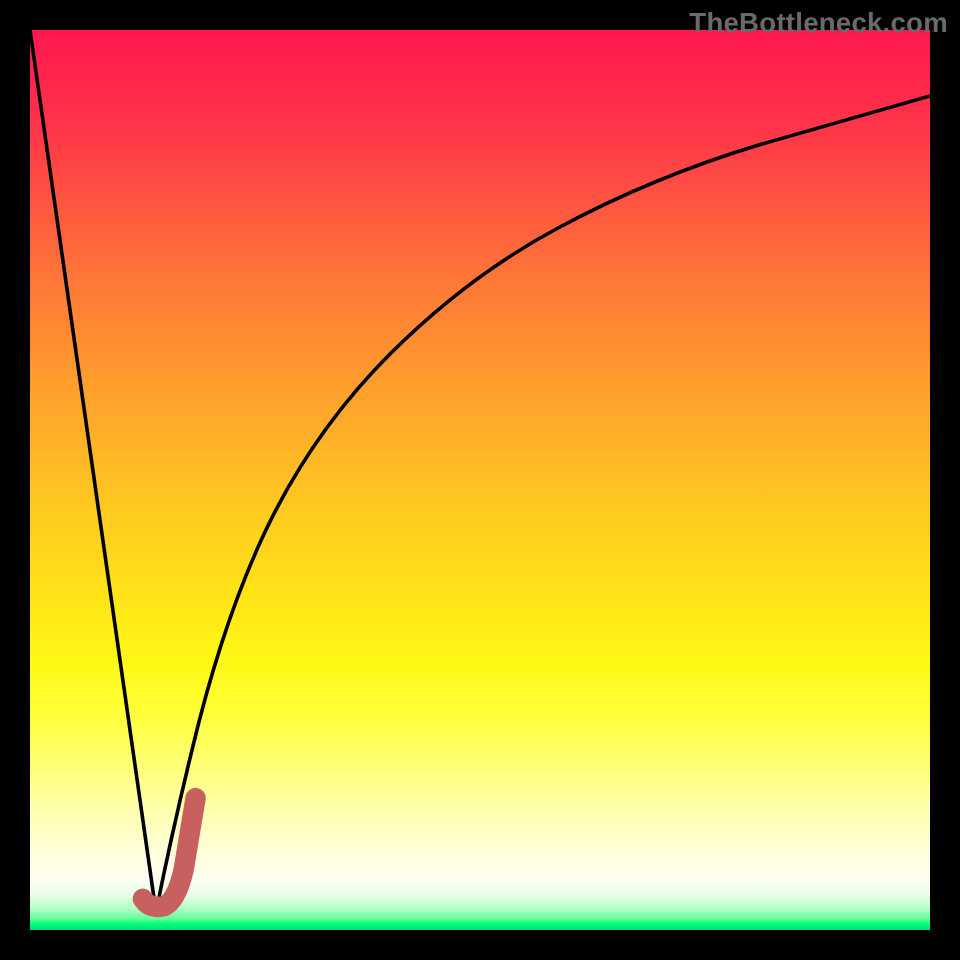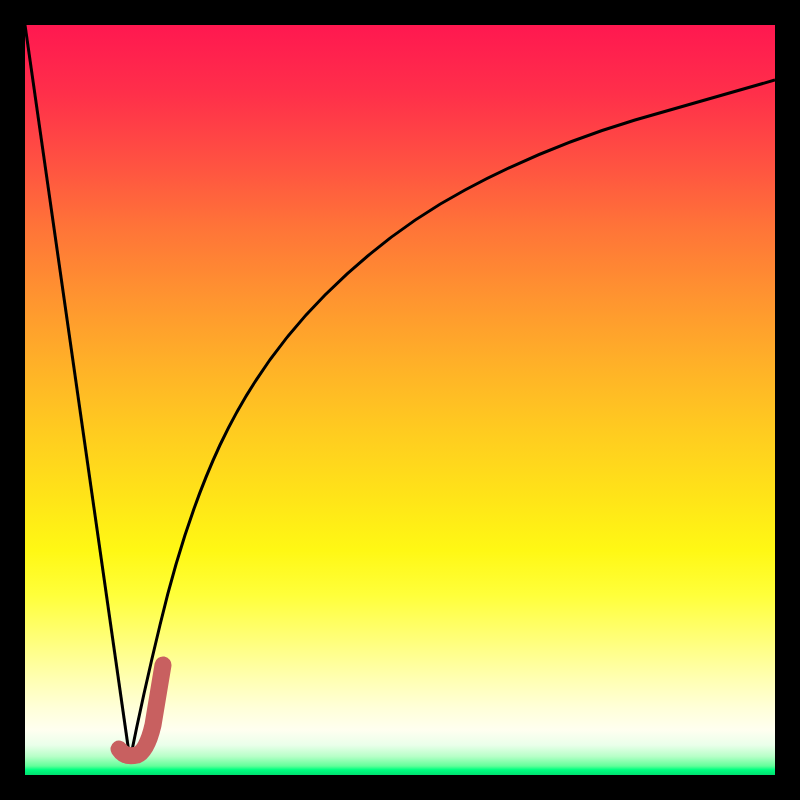--- a/index.html
+++ b/index.html
@@ -91,13 +91,14 @@
                Q 520 122 610 95
                Q 690 72 750 55" stroke="#000" stroke-width="3" fill="none"></path>
 
       <path d="M 94 724
                Q 100 733 112 730
                Q 122 726 128 700
                L 138 640" stroke="#c86060" stroke-width="17" stroke-linecap="round" stroke-linejoin="round" fill="none"></path>
     </svg>
   </div>
 
+  <div class="watermark">TheBottleneck.com</div>
 </div>
 
 </body></html>

